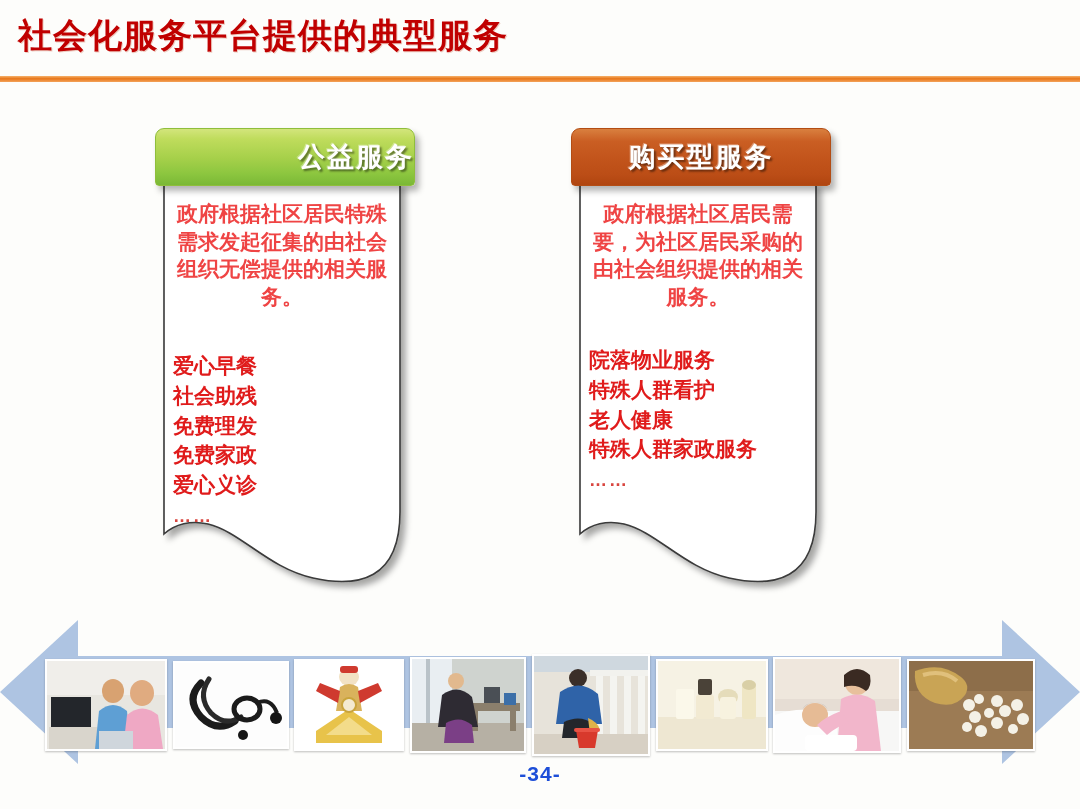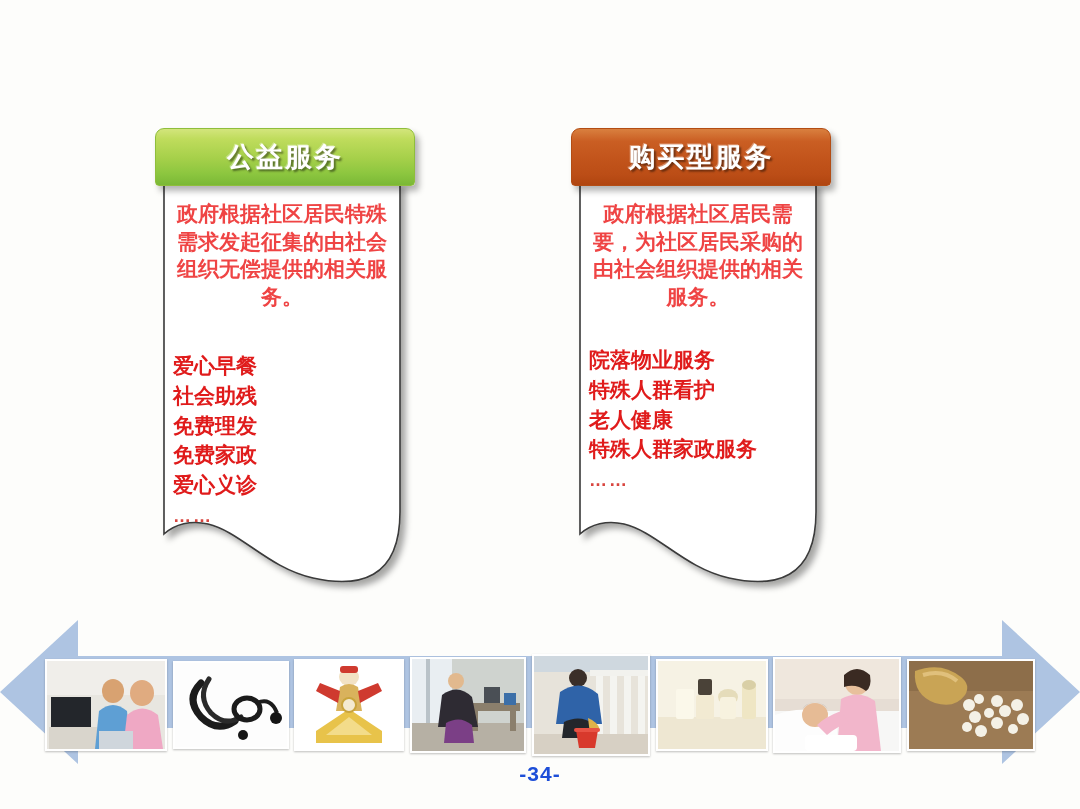--- a/index.html
+++ b/index.html
@@ -67,20 +67,21 @@
     box-shadow: 4px 5px 6px rgba(0,0,0,0.30);
     display: flex;
     align-items: center;
     justify-content: center;
     z-index: 3;
   }
   #header-left {
     background: linear-gradient(180deg,
         #d3e57c 0%, #bfdc5c 18%, #a6d04a 52%, #8cc63f 80%, #7ab836 100%);
     border: 1px solid #8fbe3c;
+    justify-content: flex-end;
   }
   #header-right {
     background: linear-gradient(180deg,
         #d9803f 0%, #ca5e23 22%, #c2541b 55%, #bb4d16 82%, #b04510 100%);
     border: 1px solid #b34d14;
     text-align: center;
   }
   .card-header-label {
     font-size: 27px;
     font-weight: bold;
@@ -180,20 +181,24 @@
     font-weight: bold;
     color: #1d4ed8;
     letter-spacing: 1px;
   }
 </style>
 </head>
 <body>
 
 <div id="slide">
 
+  <div id="title-bar">
+    <div id="page-title">社会化服务平台提供的典型服务</div>
+    <div id="title-rule"></div>
+  </div>
 
   <div class="card" id="card-left">
     <div class="card-header" id="header-left">
       <span class="card-header-label">公益服务</span>
     </div>
     <div class="card-body-wrap">
       <svg class="card-body-svg" viewBox="0 0 238 460" preserveAspectRatio="none">
         <defs>
           <filter id="cardShadowL" x="-20%" y="-10%" width="150%" height="140%">
             <feDropShadow dx="5" dy="5" stdDeviation="3" flood-color="#000000" flood-opacity="0.35"></feDropShadow>

